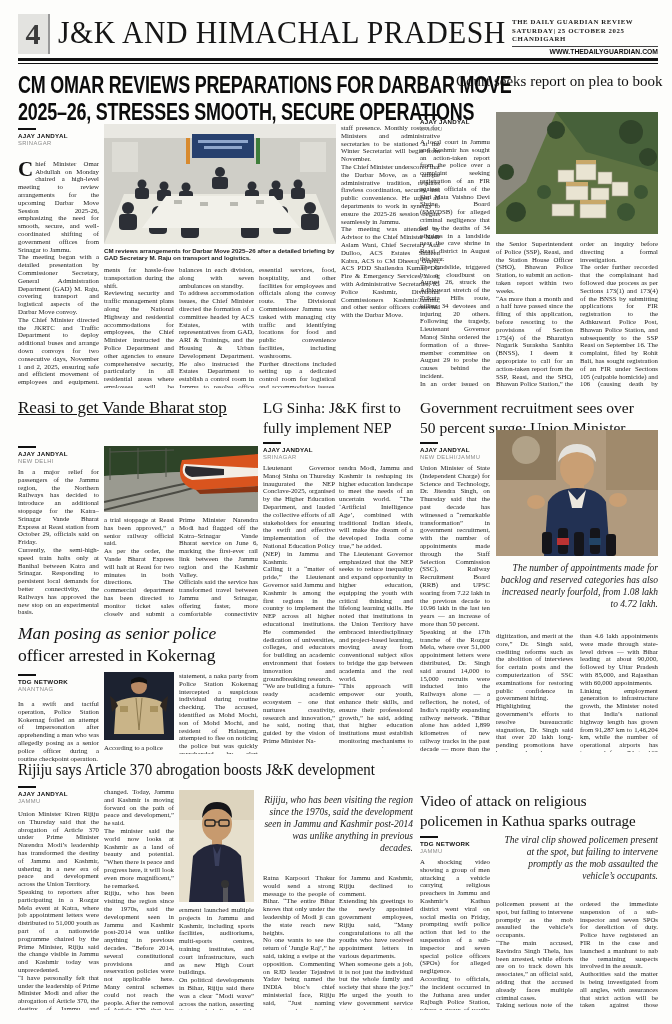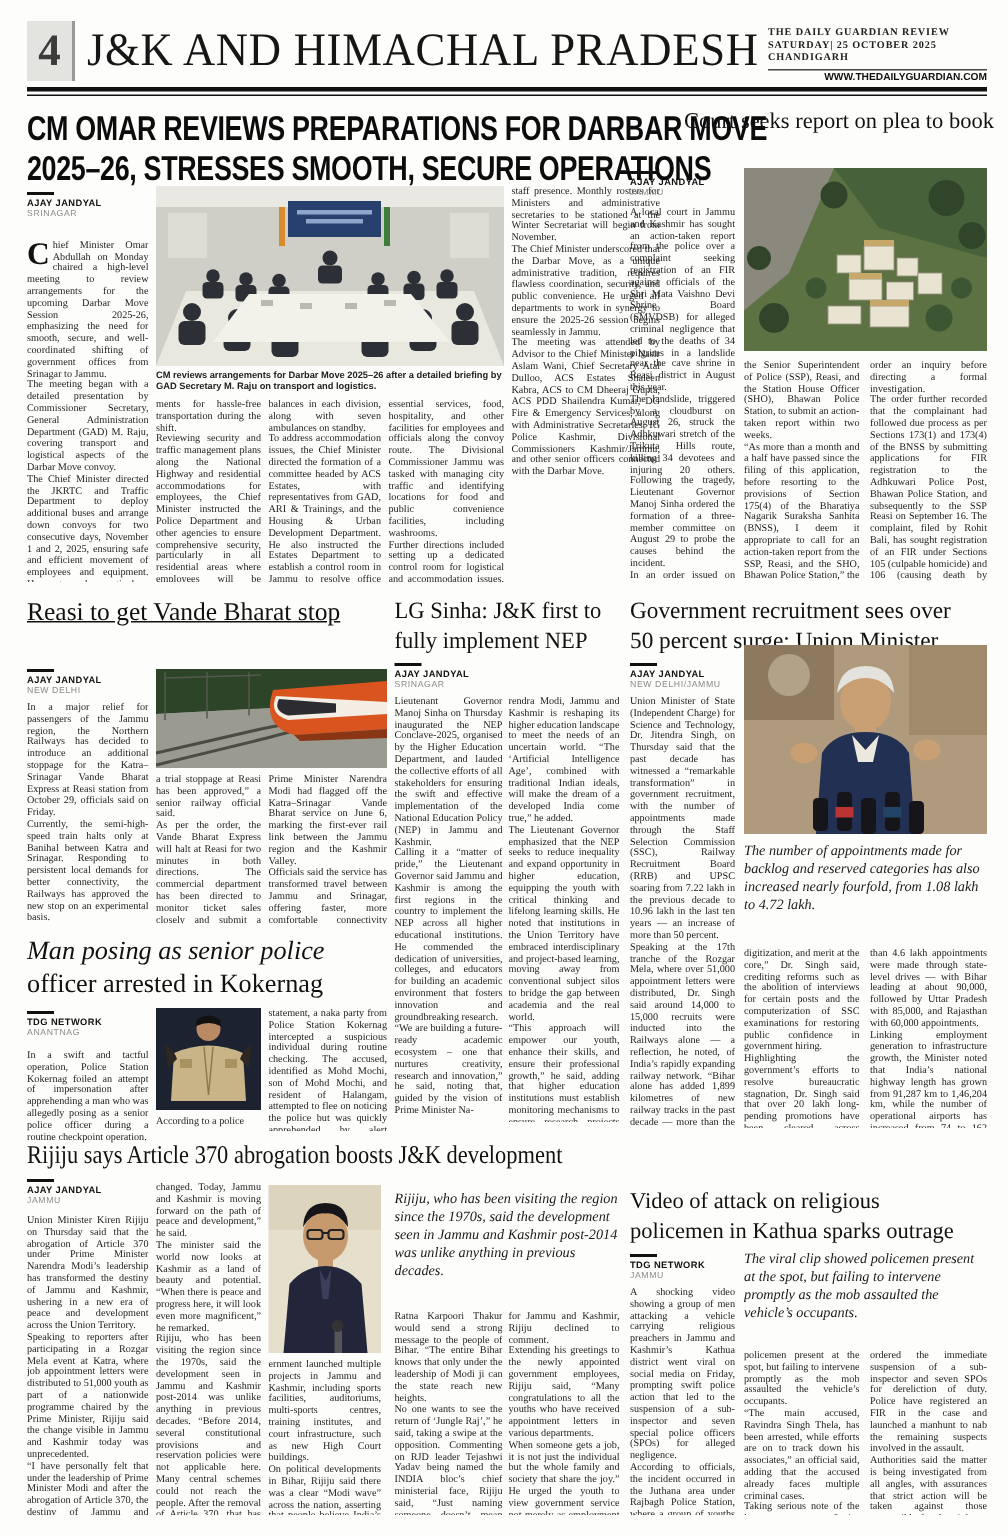--- a/index.html
+++ b/index.html
@@ -29,21 +29,21 @@
   .byline .bname{font:700 6.2px/7.5px "Liberation Sans",sans-serif;letter-spacing:.3px;color:#111;}
   .byline .bplace{font:400 5.8px/7px "Liberation Sans",sans-serif;color:#8a8a8a;letter-spacing:.4px;}
   
   .col{position:absolute;font:400 6.8px/7.8px "Liberation Serif",serif;text-align:justify;
        overflow:hidden;color:#1c1c1c;white-space:pre-line;hyphens:auto;}
   .dropcap{float:left;font:700 21px/19px "Liberation Serif",serif;padding-right:2px;color:#111;}
   .photo{position:absolute;overflow:hidden;background:#ddd;}
   .photo svg{display:block;}
   .caption{position:absolute;font:700 6.2px/7.2px "Liberation Sans",sans-serif;color:#222;
            text-align:left;overflow:hidden;}
-  .pullquote{position:absolute;font:italic 400 9.5px/12px "Liberation Serif",serif;text-align:left;
+  .pullquote{position:absolute;font:italic 400 9.5px/12px "Liberation Serif",serif;text-align:right;
            color:#1a1a1a;overflow:hidden;}
 </style>
 </head>
 <body>
 
 <div class="page">
 
   <div class="pagenum">4</div>
   <div class="section-title">J&amp;K AND HIMACHAL PRADESH</div>
   <div class="masthead">

